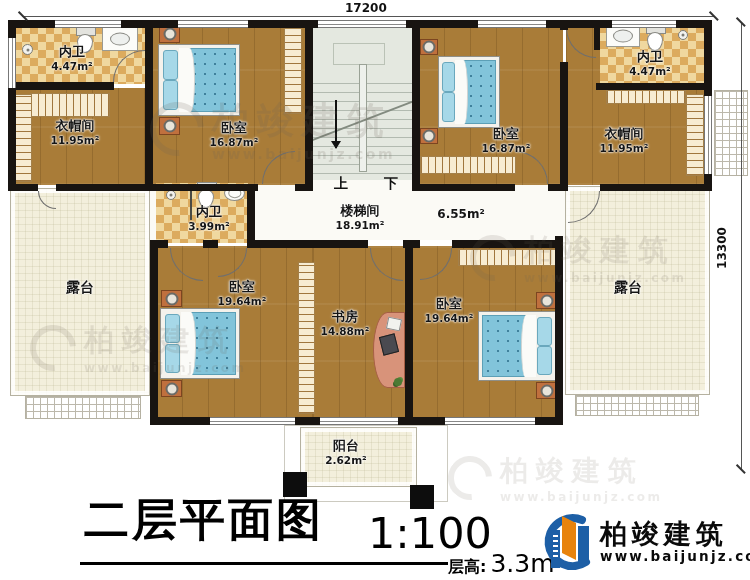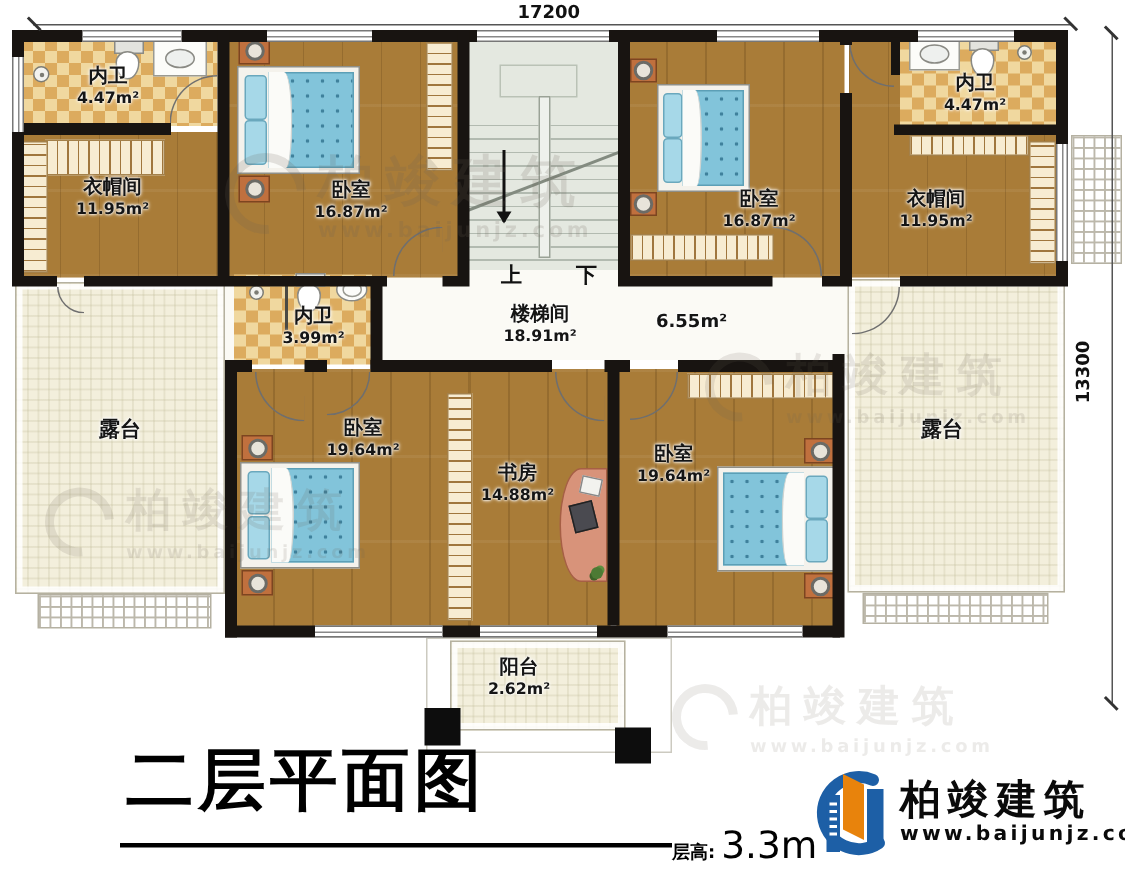--- a/index.html
+++ b/index.html
@@ -97,21 +97,21 @@
   .wm{display:flex;align-items:center;gap:8px;color:#6a6156;z-index:34;pointer-events:none;}
   .wm-ring{border:6px solid currentColor;border-right-color:transparent;border-radius:50%;
         transform:rotate(40deg);flex:0 0 auto;}
   .wm-cn{font-weight:900;letter-spacing:8px;white-space:nowrap;display:block;}
   .wm-url{font-weight:bold;letter-spacing:2.5px;white-space:nowrap;display:block;}
 
   
   .title-cn{font-size:45px;font-weight:900;letter-spacing:3px;color:#000;z-index:50;white-space:nowrap;}
   .title-scale{font-size:43px;font-weight:500;color:#000;z-index:50;}
   .title-rule{background:#000;z-index:50;}
-  .fh-label{font-size:12px;font-weight:bold;color:#000;}
+  .fh-label{font-size:16px;font-weight:bold;color:#000;}
   .fh-val{font-size:25px;color:#000;}
   .ta-label{font-size:19px;font-weight:bold;color:#000;}
   .ta-val{font-size:25px;color:#000;}
   .footer-row{display:flex;align-items:baseline;gap:4px;z-index:50;white-space:nowrap;}
   .brand{display:flex;align-items:center;gap:8px;z-index:50;}
   .brand-cn{font-size:27px;font-weight:900;letter-spacing:5px;color:#0a0a0a;line-height:1.05;white-space:nowrap;}
   .brand-url{font-size:13.5px;font-weight:bold;letter-spacing:2.2px;color:#0a0a0a;white-space:nowrap;}
 </style>
 </head>
 <body>
@@ -358,20 +358,21 @@
   <div class="abs dimline" style="left:22px;top:16px;width:692px;height:1px;"></div>
   <div class="abs tick" style="left:17px;top:15px;"></div>
   <div class="abs tick" style="left:708px;top:15px;"></div>
   <div class="abs dimline" style="left:741px;top:22px;width:1px;height:448px;"></div>
   <div class="abs tick" style="left:735px;top:21px;"></div>
   <div class="abs tick" style="left:735px;top:468px;"></div>
   <div class="abs dimtext" style="left:722px;top:248px;transform:translate(-50%,-50%) rotate(-90deg);">13300</div>
 
 
   <div class="abs title-cn" style="left:84px;top:490px;">二层平面图</div>
+  <div class="abs title-scale" style="left:368px;top:508px;">1:100</div>
   <div class="abs title-rule" style="left:80px;top:562px;width:368px;height:3px;"></div>
   <div class="abs footer-row" style="left:448px;top:549px;">
     <span class="fh-label">层高:</span>
     <span class="fh-val">3.3m</span>
   </div>
 
   <div class="abs brand" style="left:536px;top:510px;">
     <svg width="56" height="64" viewBox="0 0 56 64">
       <path d="M 46 10 A 24 24 0 1 0 50 52" fill="none" stroke="#1d5fa6" stroke-width="8" stroke-linecap="round"></path>
       <polygon points="26,6 40,13 40,50 26,43" fill="#e8830c"></polygon>

